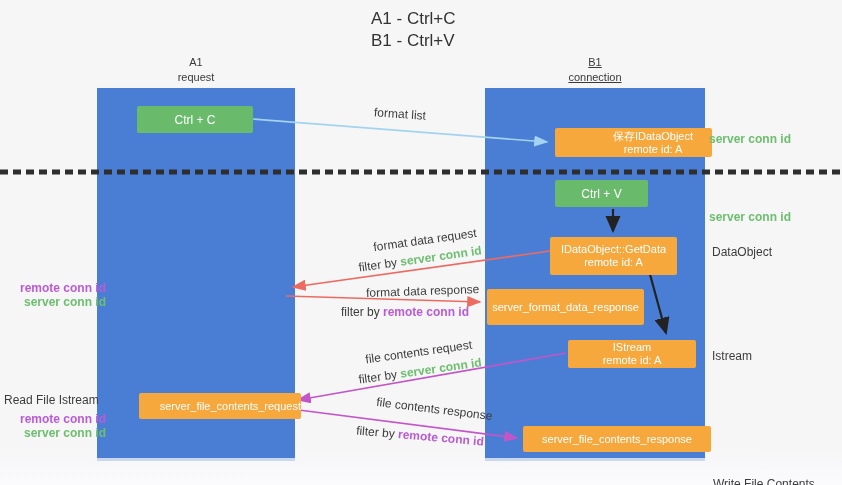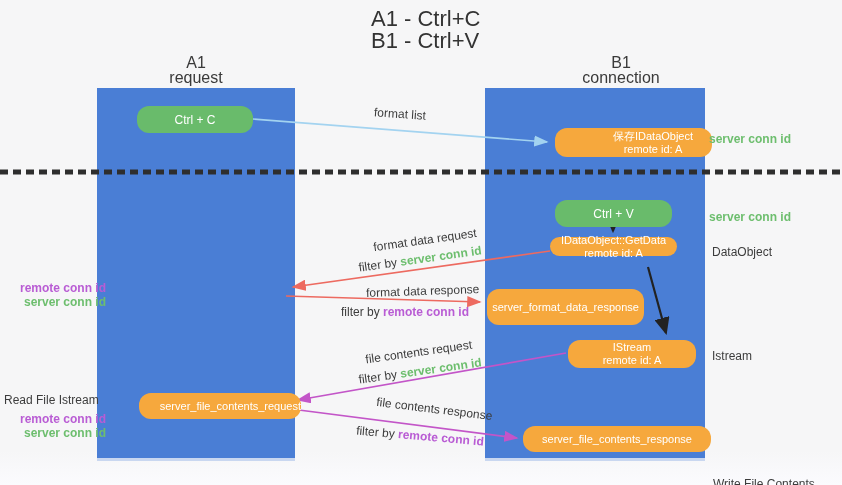--- a/index.html
+++ b/index.html
@@ -2,30 +2,30 @@
 <html><head>
 <meta charset="utf-8">
 <style>
   html,body{margin:0;padding:0;}
   .stage{
     position:relative;width:842px;height:485px;overflow:hidden;
     background:linear-gradient(#f6f6f7 0%,#f6f6f7 93%,#fbfbfe 100%);
     font-family:"Liberation Sans","DejaVu Sans",sans-serif;
     color:#3c3c3c;
   }
-  .title-block{position:absolute;left:371px;top:8px;font-size:22px;line-height:22px;color:#333;}
+  .title-block{position:absolute;left:371px;top:8px;font-size:17px;line-height:22px;color:#333;}
   .lane{position:absolute;top:88px;height:370px;background:#4a7ed5;border-bottom:3px solid #c9d7f0;}
   .lane-left{left:97px;width:198px;}
   .lane-right{left:485px;width:220px;}
-  .lane-header{position:absolute;top:55px;text-align:center;font-size:16px;line-height:15px;color:#3a3a3a;}
+  .lane-header{position:absolute;top:55px;text-align:center;font-size:11px;line-height:15px;color:#3a3a3a;}
   .lane-header.left{left:97px;width:198px;}
-  .lane-header.right{left:511px;width:220px;}
+  .lane-header.right{left:485px;width:220px;text-decoration:underline;}
   .node{
     position:absolute;display:flex;flex-direction:column;align-items:center;justify-content:center;
-    color:#fff;text-align:center;font-size:12px;line-height:14px;border-radius:12px;
+    color:#fff;text-align:center;font-size:12px;line-height:14px;border-radius:2px;
   }
   .node.green{background:#69bb6b;}
   .node.orange{background:#f6a83d;}
   .node.small{font-size:11px;line-height:13px;}
   .mid-label{position:absolute;font-size:12px;white-space:nowrap;color:#3c3c3c;}
   .side-label{position:absolute;font-size:12px;white-space:nowrap;}
   .side-label.dark{color:#3c3c3c;}
   .green-text{color:#6dbe6e;font-weight:bold;}
   .purple-text{color:#b95cd4;font-weight:bold;}
   .left-stack{position:absolute;left:0;width:106px;text-align:right;font-size:12px;line-height:14px;}
@@ -88,25 +88,25 @@
 
   <div class="node green" style="left:137px;top:106px;width:116px;height:27px;">
     <span>Ctrl + C</span>
   </div>
 
   <div class="node orange small" style="left:555px;top:128px;width:118px;height:29px;padding-left:39px;">
     <span>保存IDataObject</span>
     <span>remote id: A</span>
   </div>
 
-  <div class="node green" style="left:555px;top:180px;width:117px;height:27px;margin-top:20px;">
+  <div class="node green" style="left:555px;top:180px;width:93px;height:27px;">
     <span>Ctrl + V</span>
   </div>
 
-  <div class="node orange small" style="left:550px;top:237px;width:127px;height:19px;">
+  <div class="node orange small" style="left:550px;top:237px;width:127px;height:38px;">
     <span>IDataObject::GetData</span>
     <span>remote id: A</span>
   </div>
 
 
   <div class="node orange small" style="left:487px;top:289px;width:157px;height:36px;">
     <span>server_format_data_response</span>
   </div>
 
   <div class="node orange small" style="left:568px;top:340px;width:128px;height:28px;">

